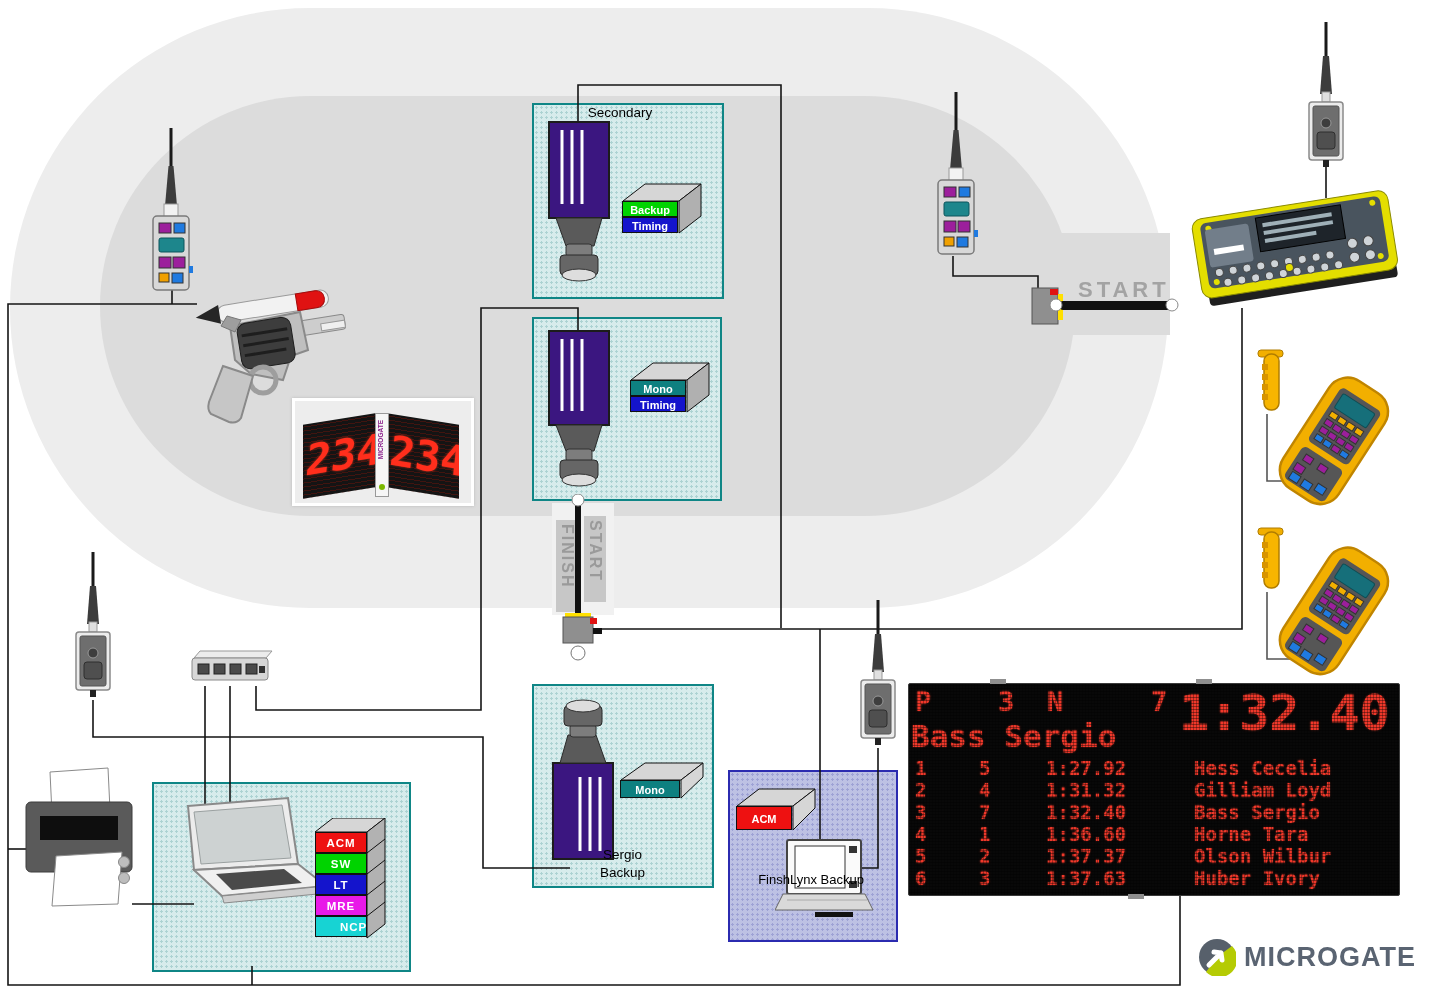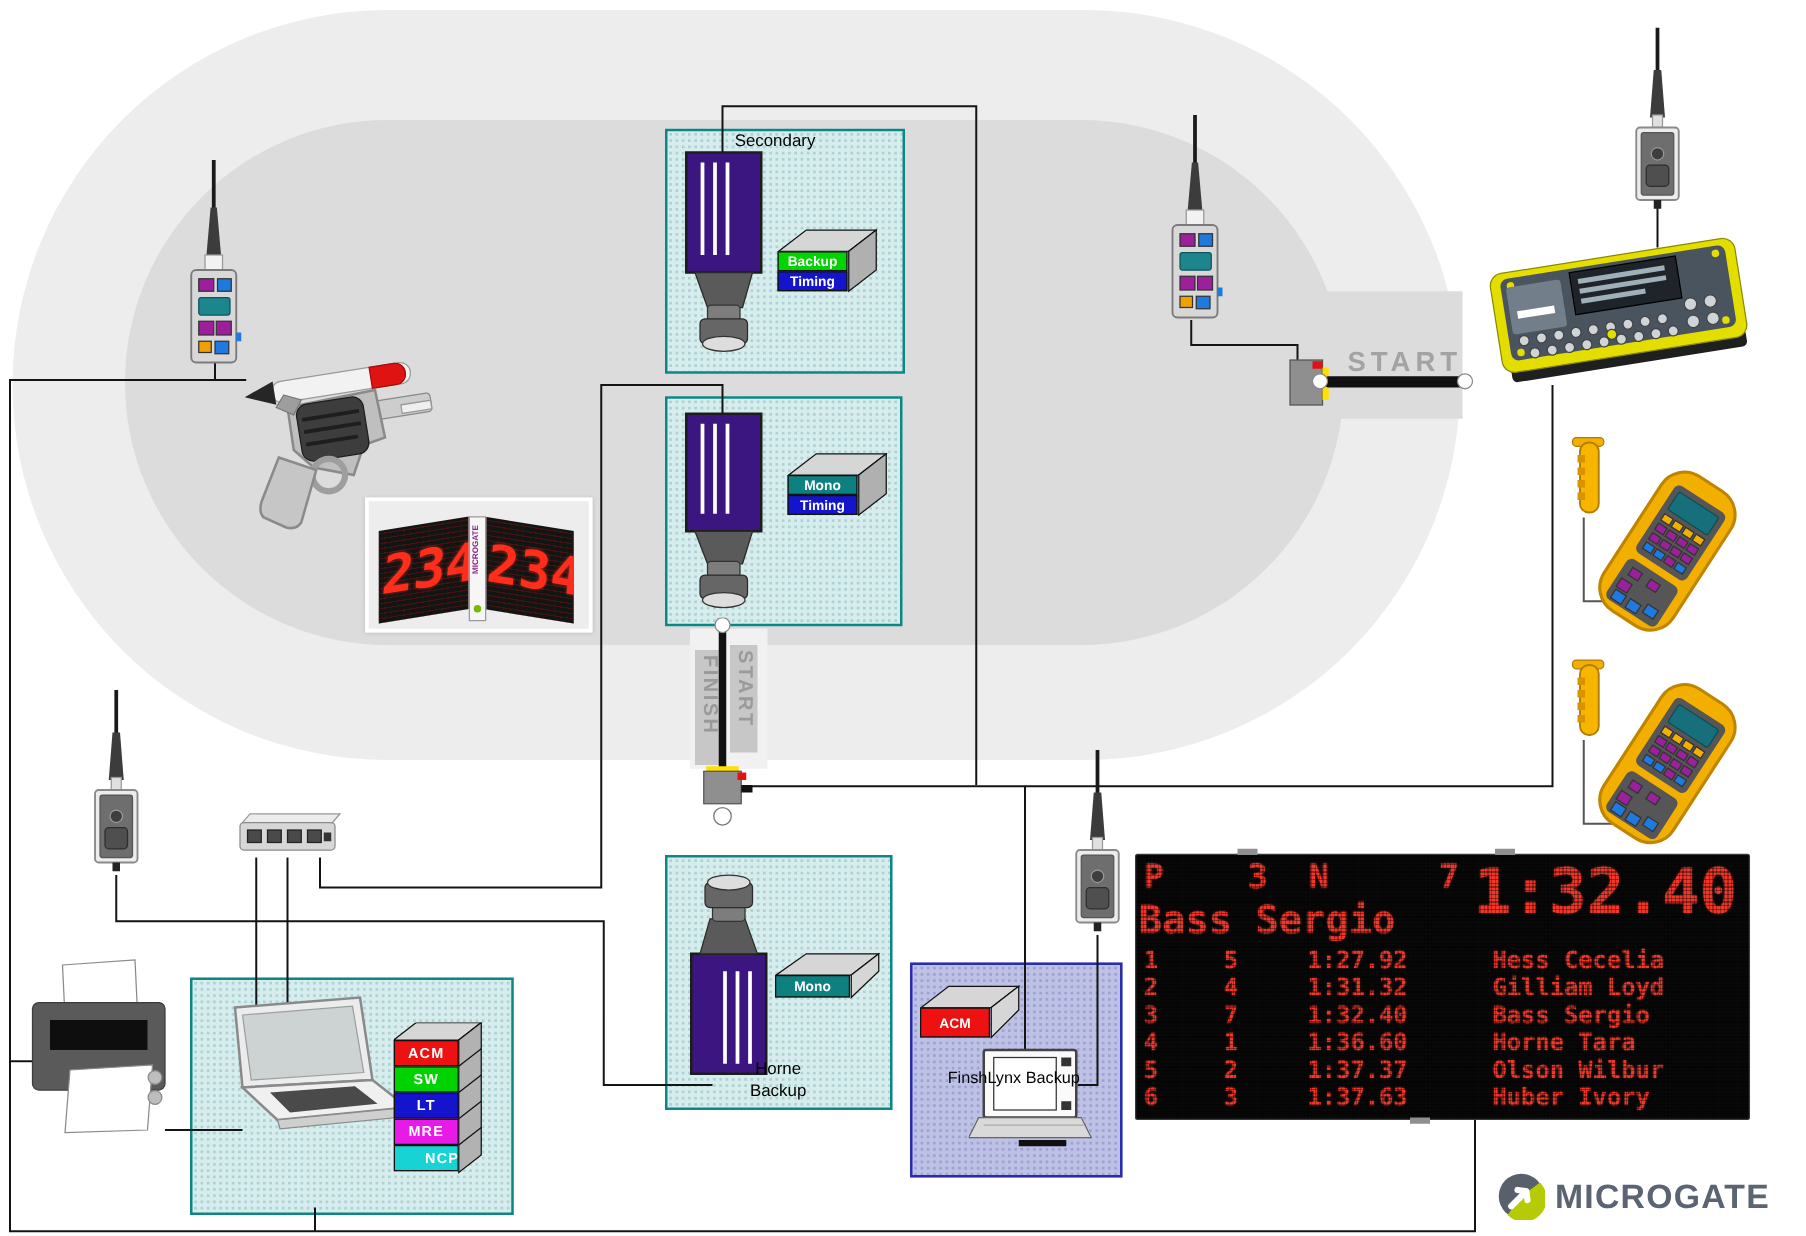--- a/index.html
+++ b/index.html
@@ -123,21 +123,21 @@
     <rect x="5" y="4" width="60" height="96" fill="#3b1680" stroke="#1c1c1c" stroke-width="2"></rect>
     <line x1="18" y1="12" x2="18" y2="86" stroke="#fff" stroke-width="3"></line>
     <line x1="28" y1="12" x2="28" y2="86" stroke="#fff" stroke-width="3"></line>
     <line x1="38" y1="12" x2="38" y2="86" stroke="#fff" stroke-width="3"></line>
     <polygon points="12,100 58,100 50,128 22,128" fill="#5a5a5a" stroke="#2a2a2a"></polygon>
     <rect x="22" y="126" width="26" height="13" rx="3" fill="#7d7d7d" stroke="#333"></rect>
     <rect x="16" y="137" width="38" height="20" rx="4" fill="#666" stroke="#2a2a2a"></rect>
     <ellipse cx="35" cy="157" rx="17" ry="6" fill="#ddd" stroke="#333"></ellipse>
   </svg>
   <div class="abs box-title" style="left:575px;top:846px;width:95px;line-height:18px;">
-    <span>Horne</span><br>
+    <span>Sergio</span><br>
     <span>Backup</span>
   </div>
 
   <div class="abs" style="left:622px;top:183px;width:80px;height:52px;">
     <svg class="abs" style="left:0;top:0;" width="80" height="52" fill="#d6d6d6" stroke="#111">
       <polygon points="1,18 57,18 79,1 23,1"></polygon>
       <polygon points="57,18 79,1 79,33 57,50" fill="#b0b0b0"></polygon>
     </svg>
     <div class="m-row" style="top:18px;background:#00d300;">Backup</div>
     <div class="m-row" style="top:34px;background:#1414cc;">Timing</div>
@@ -306,21 +306,21 @@
 
   <svg class="abs" width="105" height="95" style="left:775px;top:834px;">
     <rect x="12" y="6" width="74" height="54" rx="2" fill="#fafafa" stroke="#444" stroke-width="2"></rect>
     <rect x="20" y="12" width="50" height="42" fill="#fff" stroke="#333"></rect>
     <rect x="74" y="12" width="8" height="7" fill="#333"></rect>
     <rect x="74" y="47" width="8" height="7" fill="#333"></rect>
     <polygon points="8,60 90,60 98,76 0,76" fill="#d9d9d9" stroke="#666"></polygon>
     <line x1="12" y1="66" x2="92" y2="66" stroke="#aaa"></line>
     <rect x="40" y="78" width="38" height="5" fill="#111"></rect>
   </svg>
-  <div class="abs box-title" style="left:730px;top:854px;width:162px;font-size:13px;">FinshLynx Backup</div>
+  <div class="abs box-title" style="left:730px;top:872px;width:162px;font-size:13px;">FinshLynx Backup</div>
 
   <svg class="abs" width="215" height="135" style="left:1190px;top:178px;">
     <g transform="rotate(-9 107 67)">
       <rect x="12" y="100" width="190" height="14" rx="4" fill="#1f1f1f"></rect>
       <rect x="6" y="26" width="198" height="80" rx="10" fill="#e4de00" stroke="#8a8a00"></rect>
       <rect x="14" y="31" width="182" height="66" rx="6" fill="#49545e"></rect>
       <circle cx="22" cy="37" r="3" fill="#e4de00"></circle>
         <circle cx="188" cy="37" r="3" fill="#e4de00"></circle>
       <circle cx="22" cy="91" r="3" fill="#e4de00"></circle>
         <circle cx="188" cy="91" r="3" fill="#e4de00"></circle>

